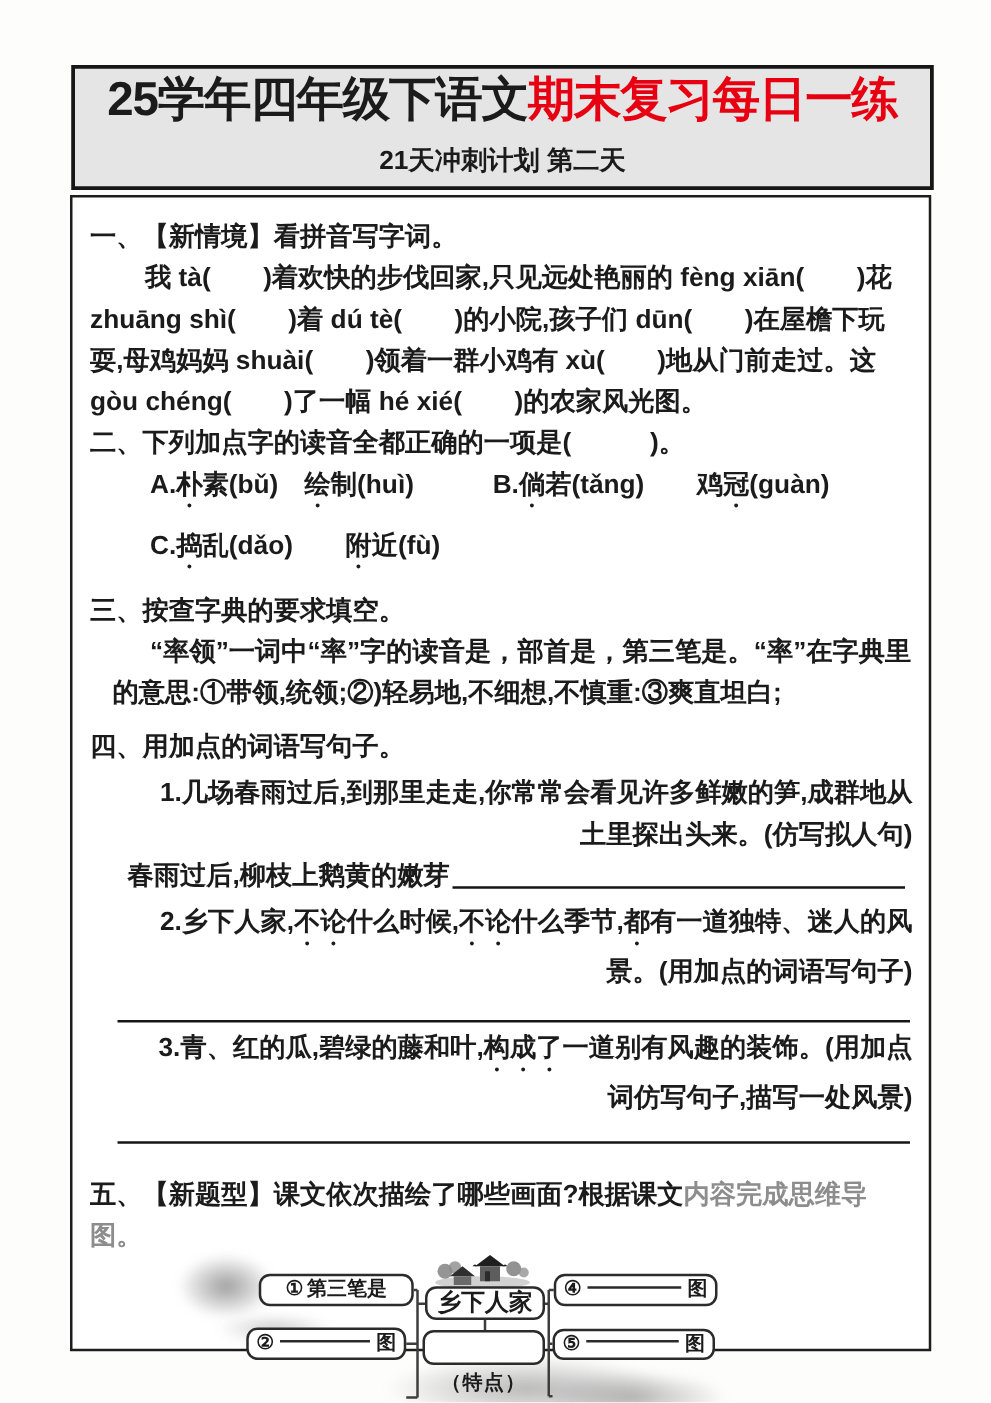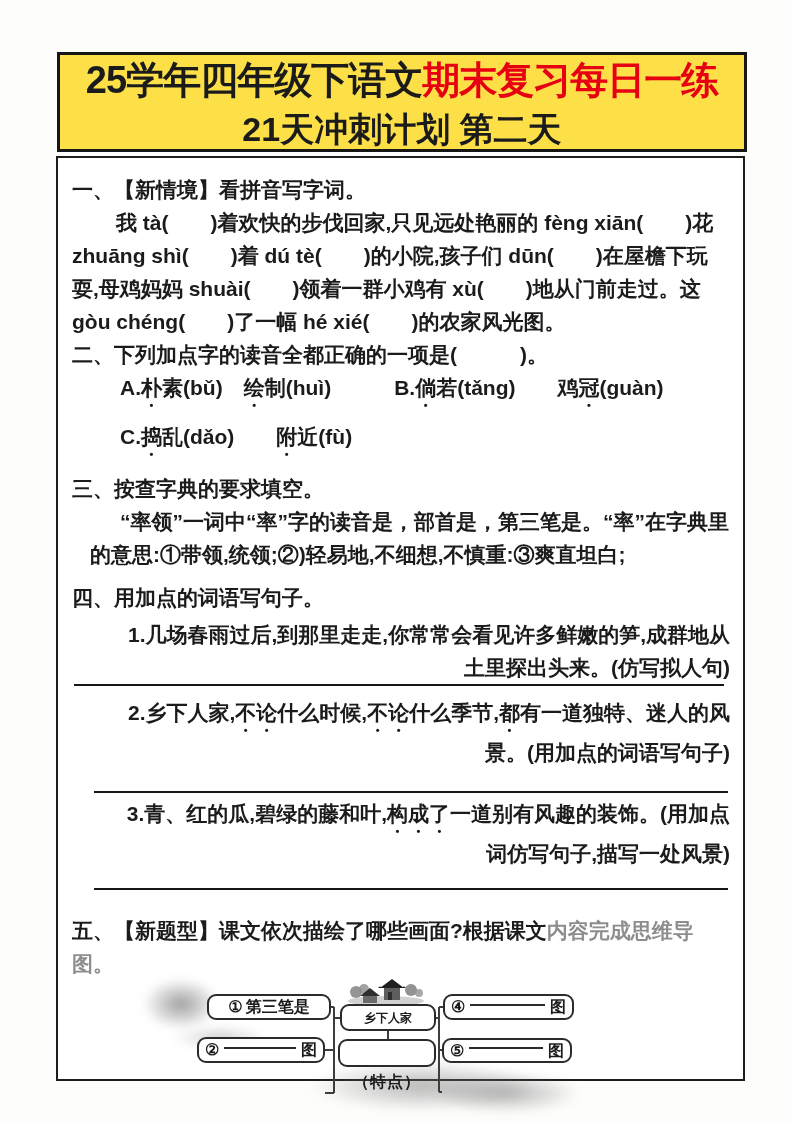--- a/index.html
+++ b/index.html
@@ -9,25 +9,25 @@
   }
   html,body{margin:0;padding:0;background:#ffffff;}
   .page{
     position:relative;width:793px;height:1122px;background:#fdfdfc;overflow:hidden;
     font-family:"Liberation Sans",sans-serif;color:var(--ink);
   }
   
   .header-box{
     position:absolute;left:57px;top:52px;width:690px;height:100px;box-sizing:border-box;
     border:3px solid #161616;display:flex;flex-direction:column;align-items:center;justify-content:space-between;
-    padding:4px 0 6px 0;background:#fde047;
+    padding:4px 0 6px 0;background:#e5e5e5;
   }
   .title{font-size:38px;font-weight:900;letter-spacing:-1px;white-space:nowrap;line-height:42px;}
   .title .red{color:var(--accent-red);}
-  .subtitle{font-size:34px;font-weight:800;line-height:28px;}
+  .subtitle{font-size:21px;font-weight:800;line-height:28px;}
   
   .main-box{
     position:absolute;left:56px;top:156px;width:689px;height:925px;box-sizing:border-box;
     border:2.5px solid #1d1d1d;background:#fff;
     padding:15px 13px 0 14px;
     font-size:21px;line-height:33px;font-weight:600;
   }
   .line{margin:0;}
   .heading{font-weight:700;}
   .tagbold{font-weight:900;}
@@ -54,21 +54,21 @@
   .item{margin-top:4px;text-align:right;}
   
   .mindmap{position:relative;height:128px;margin-top:10px;}
   .mm-lines{position:absolute;left:0;top:0;overflow:visible;}
   .mm-box{
     position:absolute;box-sizing:border-box;border:2px solid #2b2b2b;border-radius:9px;background:#fff;
     display:flex;align-items:center;font-size:16px;line-height:18px;font-weight:700;padding:0 6px;
   }
   .mm-center{justify-content:center;gap:3px;}
   .mm-n1{left:135px;top:4px;width:124px;height:26px;}
-  .mm-root{left:268px;top:14px;width:96px;height:27px;font-size:12px;}
+  .mm-root{left:268px;top:14px;width:96px;height:27px;font-size:19px;}
   .mm-n4{left:371px;top:4px;width:131px;height:26px;}
   .mm-n2{left:125px;top:47px;width:128px;height:26px;}
   .mm-empty{left:266px;top:49px;width:98px;height:28px;}
   .mm-n5{left:370px;top:48px;width:130px;height:25px;}
   .mm-blank{flex:1;border-bottom:2px solid #2b2b2b;margin:0 5px 5px 5px;}
   .mm-feature{
     position:absolute;left:258px;top:83px;width:114px;text-align:center;
     font-size:16px;font-weight:800;line-height:18px;letter-spacing:1px;
   }
   .house{position:absolute;left:272px;top:-16px;}
@@ -97,20 +97,21 @@
     <div class="line heading">二、下列加点字的读音全都正确的一项是(　　　)。</div>
     <div class="line indent1"><span>A.</span><span class="dot">朴</span><span>素(bǔ)　</span><span class="dot">绘</span><span>制(huì)　　　B.</span><span class="dot">倘</span><span>若(tǎng)　　鸡</span><span class="dot">冠</span><span>(guàn)</span></div>
     <div class="line indent1 opt-c"><span>C.</span><span class="dot">捣</span><span>乱(dǎo)　　</span><span class="dot">附</span><span>近(fù)</span></div>
 
     <div class="line heading s3-heading">三、按查字典的要求填空。</div>
     <p class="line indent1">“率领”一词中“率”字的读音是，部首是，第三笔是。“率”在字典里的意思:①带领,统领;②)轻易地,不细想,不慎重:③爽直坦白;</p>
 
     <div class="line heading s4-heading">四、用加点的词语写句子。</div>
     <p class="line indent1 item">1.几场春雨过后,到那里走走,你常常会看见许多鲜嫩的笋,成群地从土里探出头来。(仿写拟人句)</p>
     <div class="answer-line">
+      <span class="prefix">春雨过后,柳枝上鹅黄的嫩芽</span>
       <span class="fill-line"></span>
     </div>
     <p class="line indent1 item"><span>2.乡下人家,</span><span class="dot">不论</span><span>什么时候,</span><span class="dot">不论</span><span>什么季节,</span><span class="dot">都</span><span>有一道独特、迷人的风景。(用加点的词语写句子)</span></p>
     <div class="blank-line b1"></div>
     <p class="line indent1 item"><span>3.青、红的瓜,碧绿的藤和叶,</span><span class="dot">构成了</span><span>一道别有风趣的装饰。(用加点词仿写句子,描写一处风景)</span></p>
     <div class="blank-line b2"></div>
 
     <div class="line heading s5-heading"><span>五、</span><span class="tagbold">【新题型】</span><span>课文依次描绘了哪些画面?根据课文</span><span class="faded">内容完成思维导图。</span></div>
 
     <div class="mindmap">

